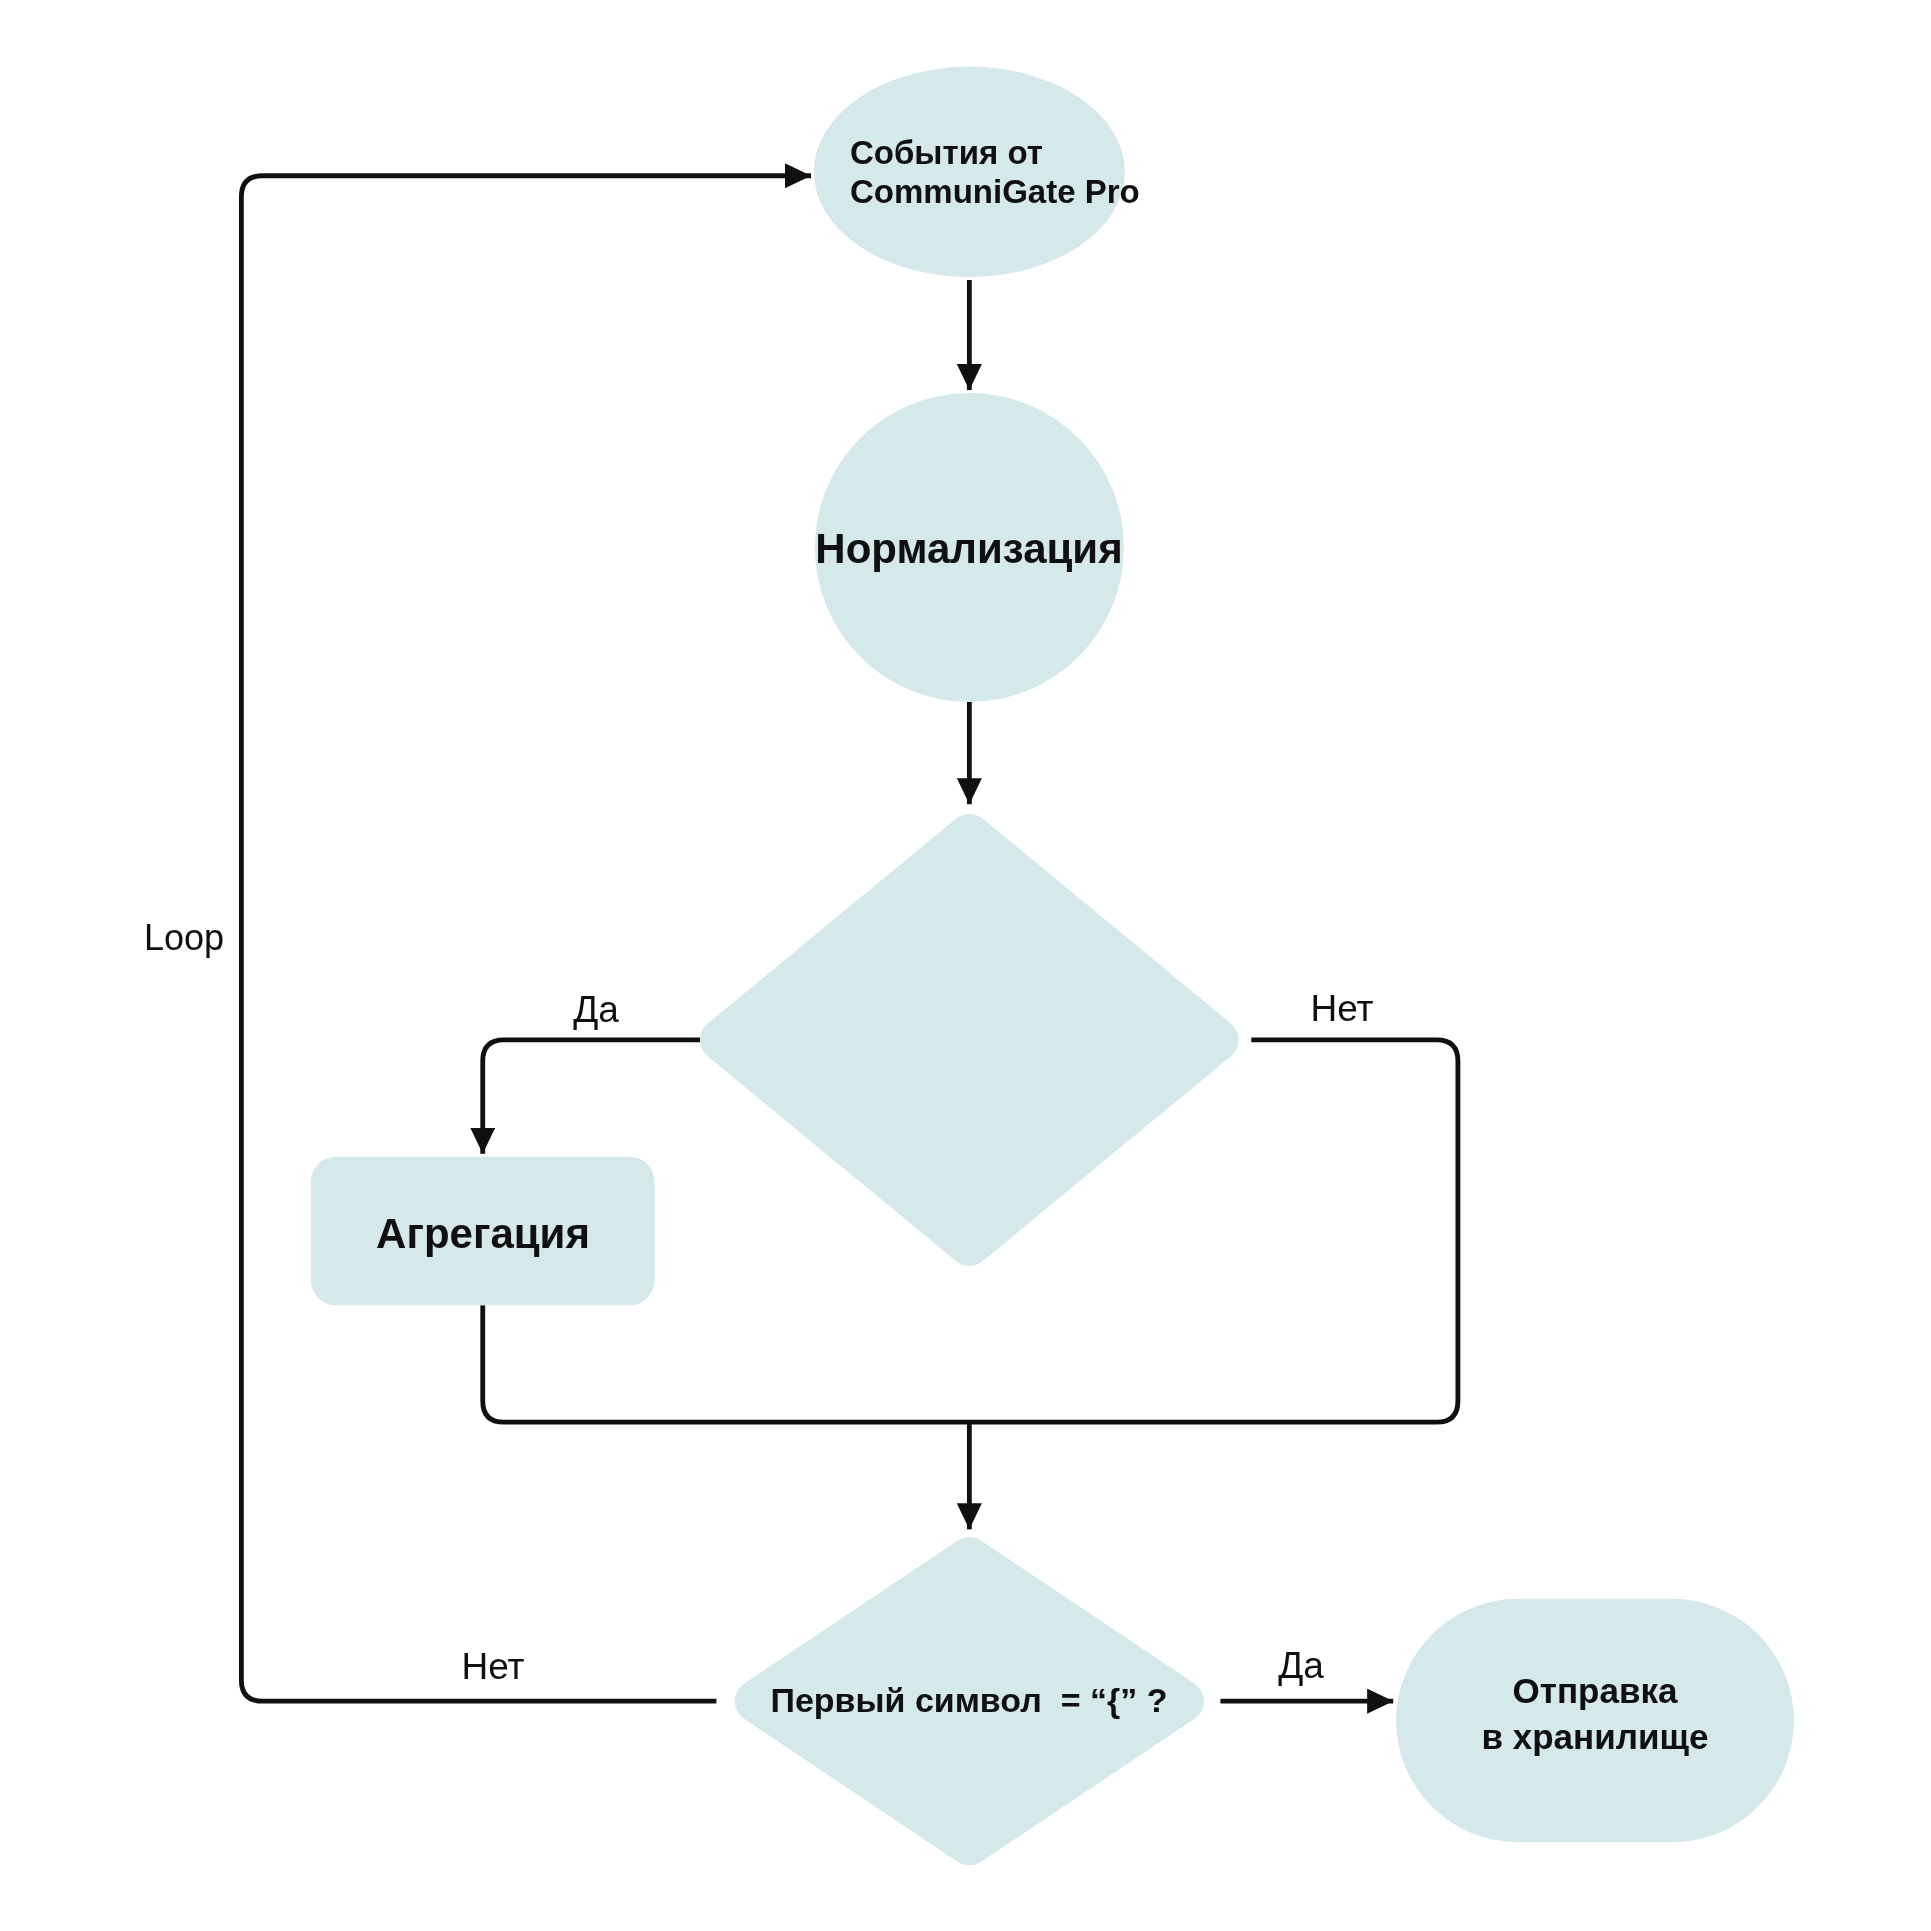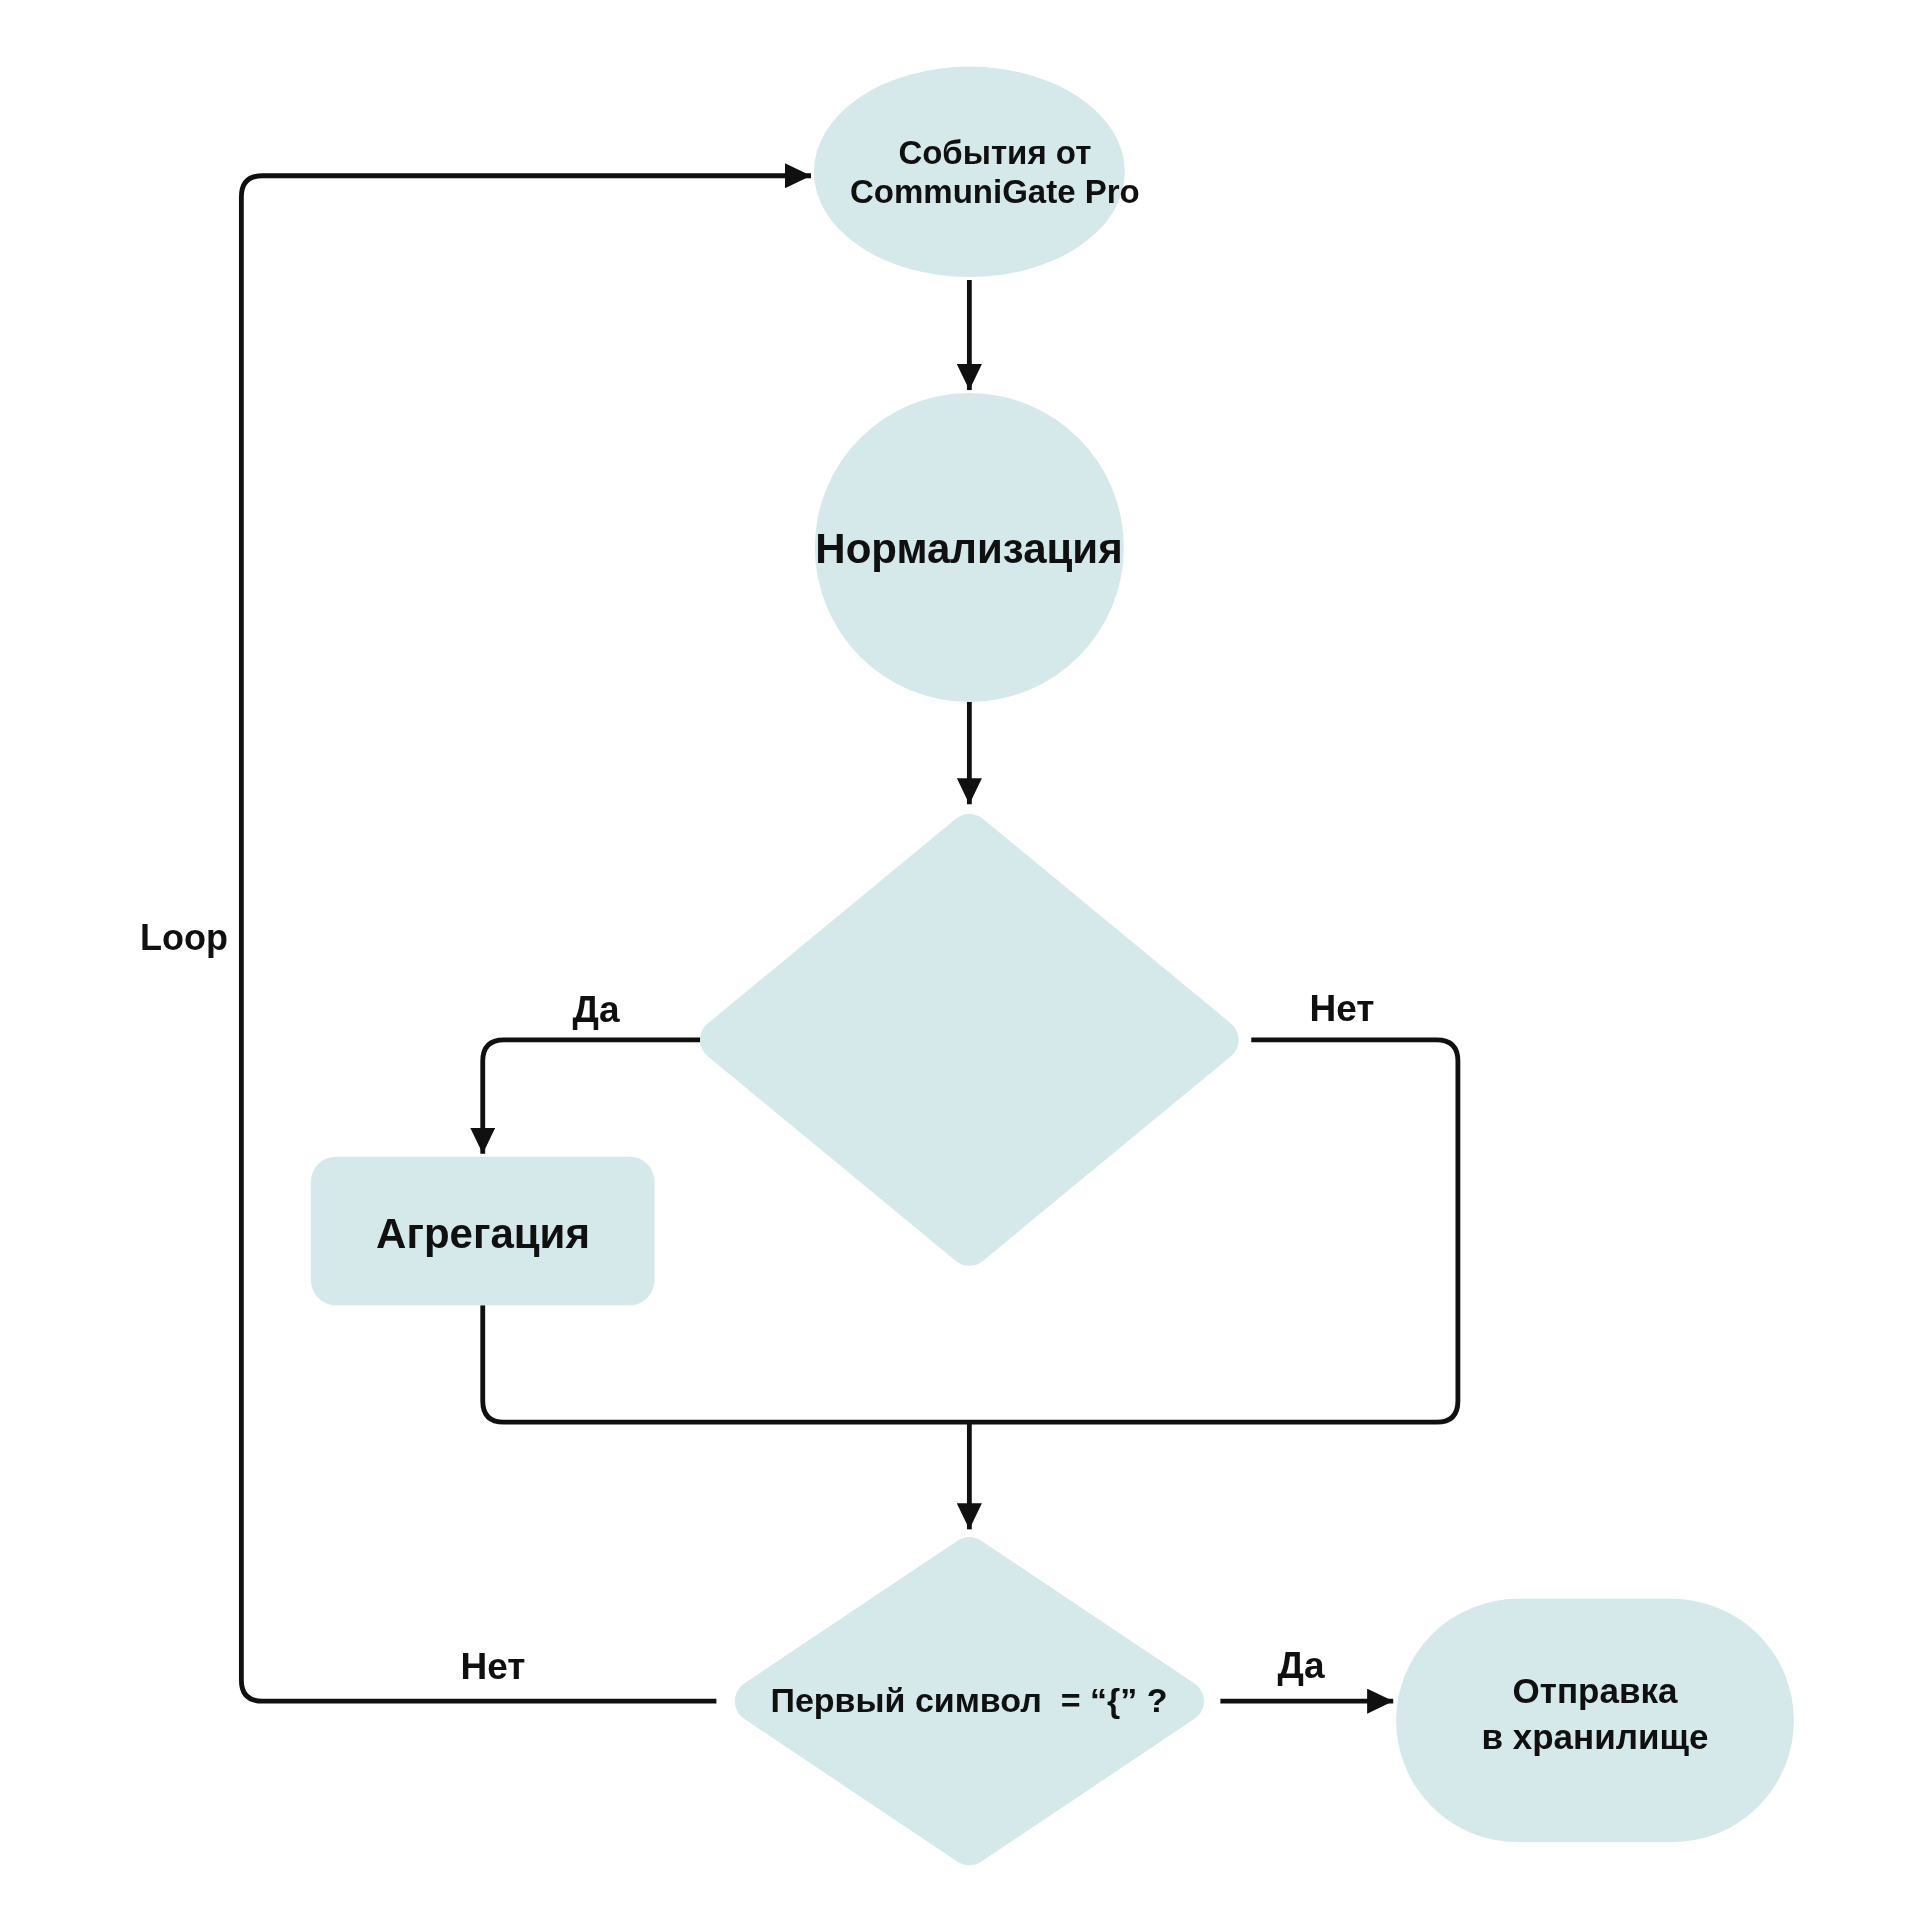--- a/index.html
+++ b/index.html
@@ -13,22 +13,22 @@
   }
   .canvas svg { position: absolute; left: 0; top: 0; }
   .lbl {
     position: absolute;
     white-space: pre-wrap;
     color: var(--text, #101010);
     text-align: center;
     transform: translate(-50%, -50%);
   }
   .node-lbl { font-weight: bold; }
-  .edge-lbl { font-weight: bold; }
-  .lbl.left-align { transform: none; text-align: center; }
+  .edge-lbl { font-weight: normal; }
+  .lbl.left-align { transform: none; text-align: left; }
 </style>
 </head>
 <body>
 
 <div class="canvas">
 
   <svg width="1931" height="1931" viewBox="0 0 2000 2000">
     <defs>
       <marker id="arrow" viewBox="0 0 5.4 5.2" refX="5.4" refY="2.6" markerWidth="5.4" markerHeight="5.2" orient="auto">
         <path d="M0 0 L5.4 2.6 L0 5.2 Z" fill="var(--line, #101010)"></path>

